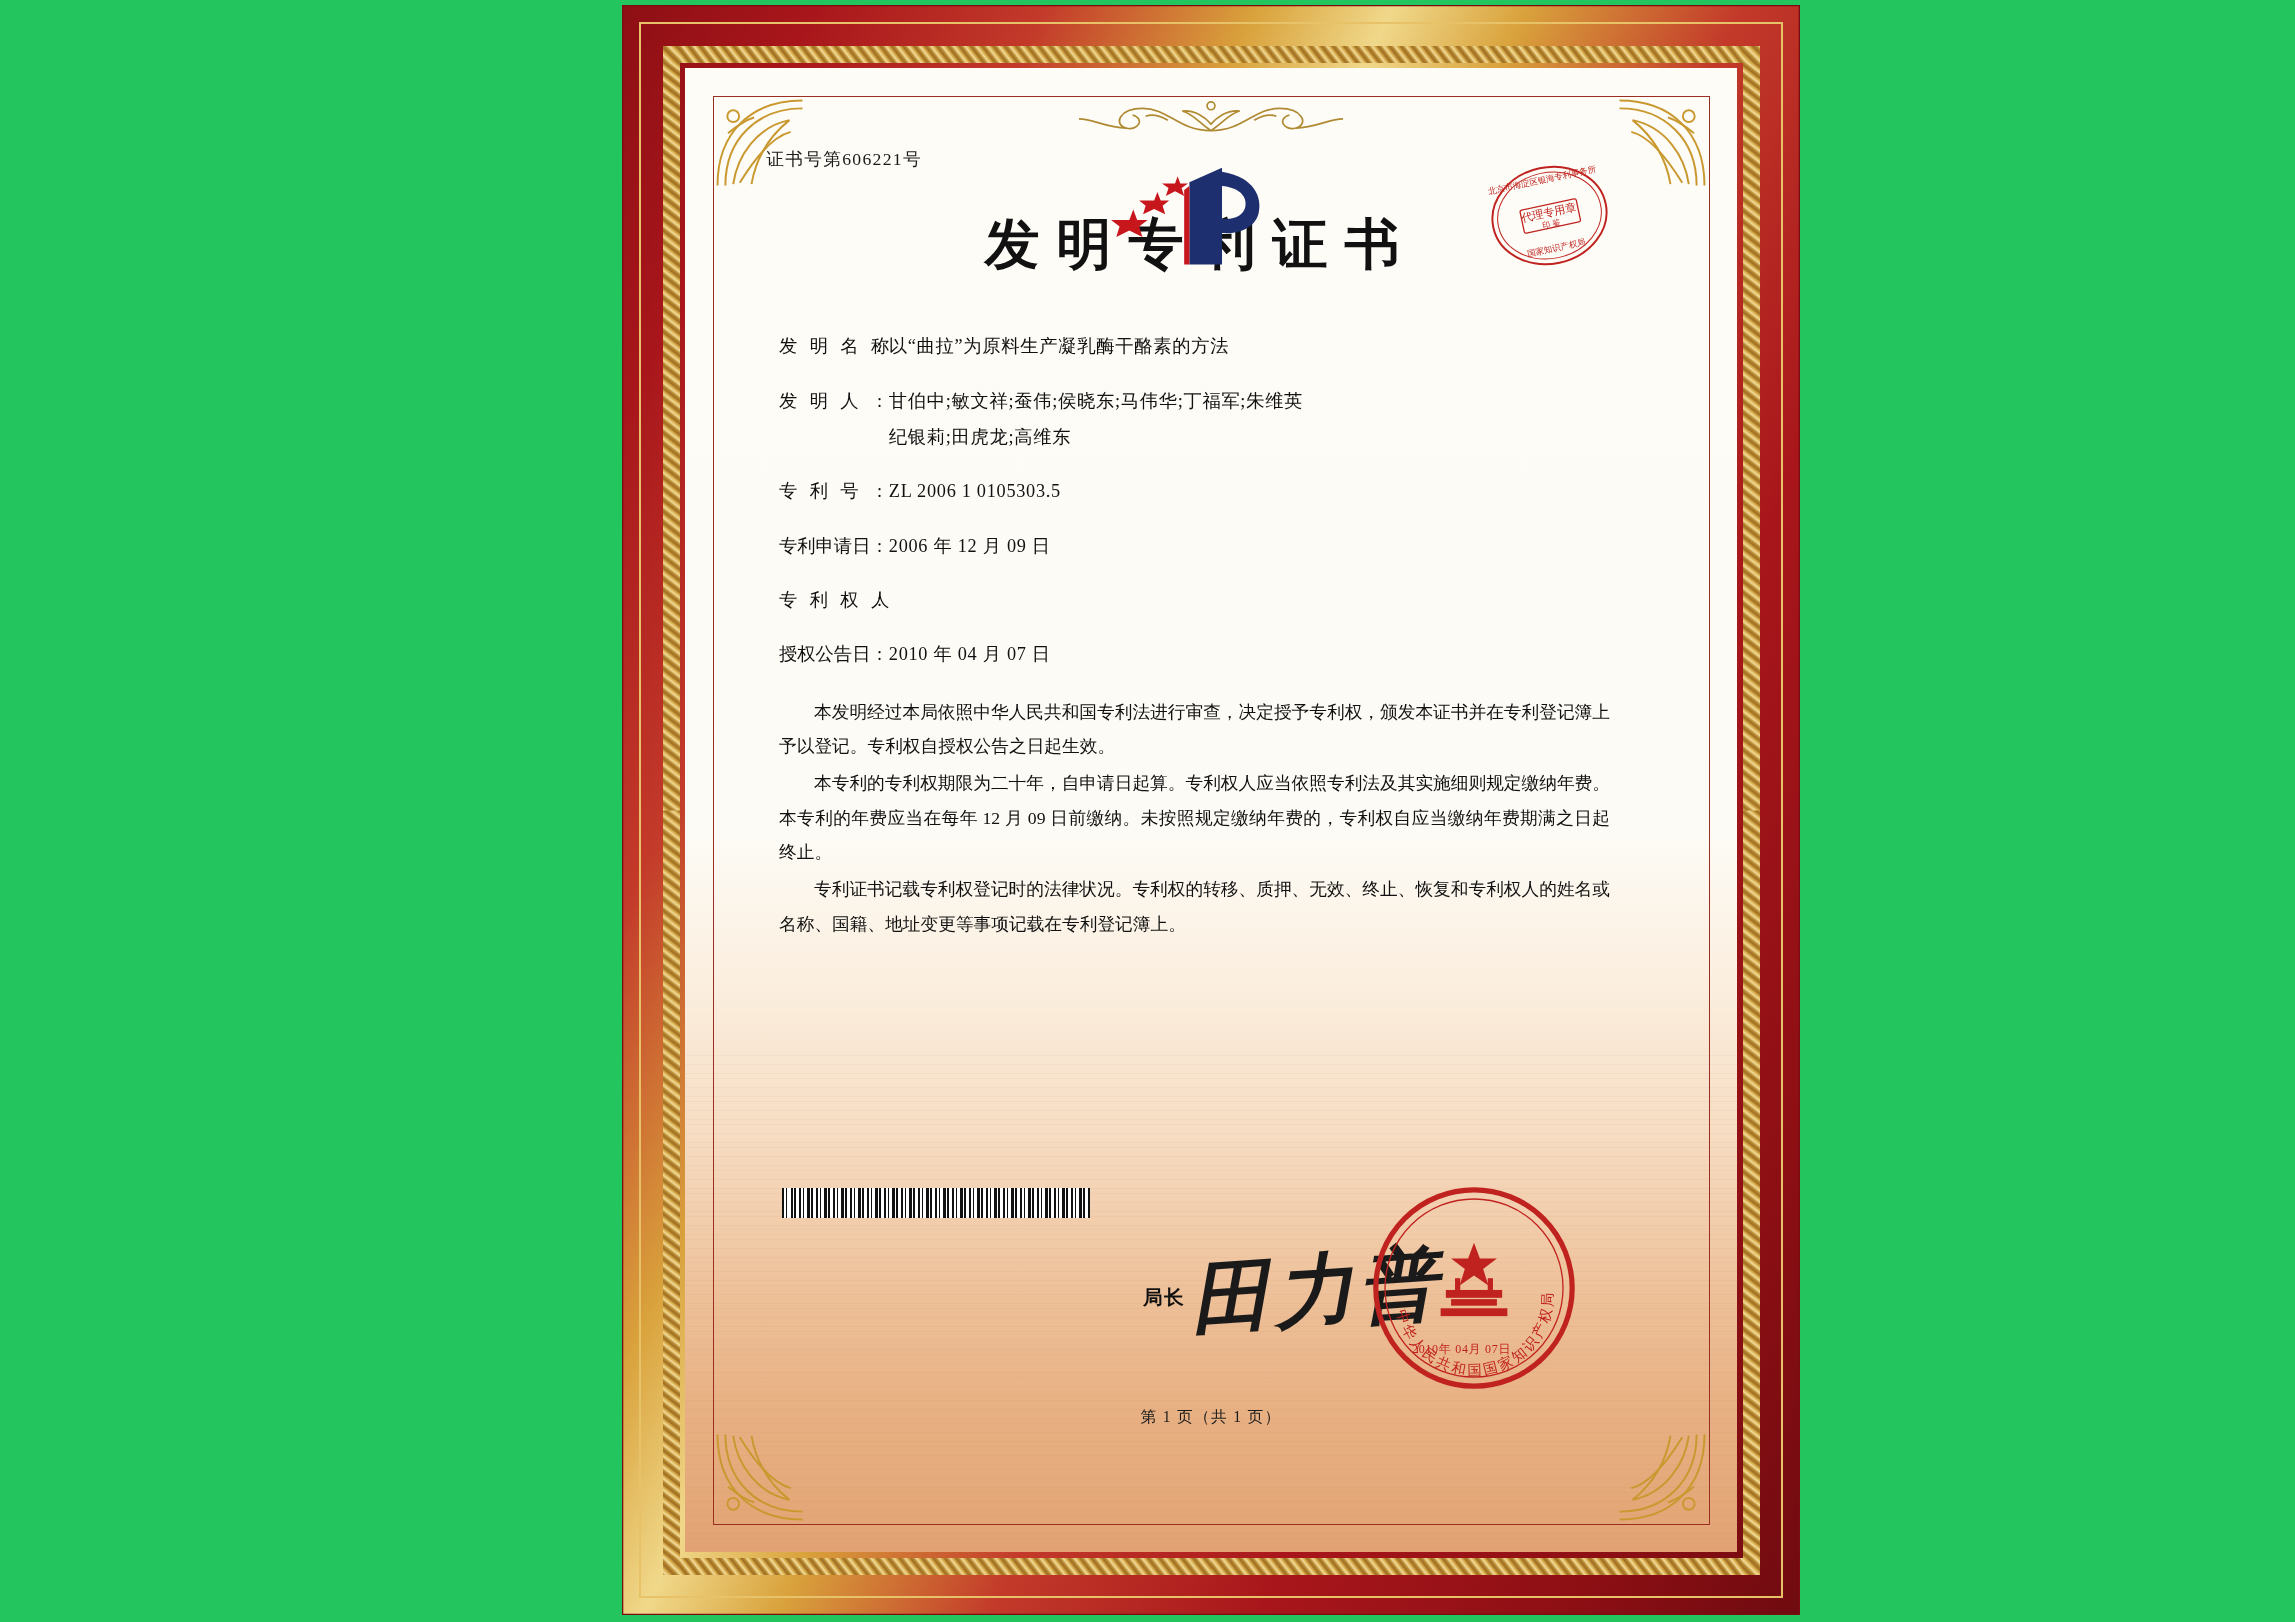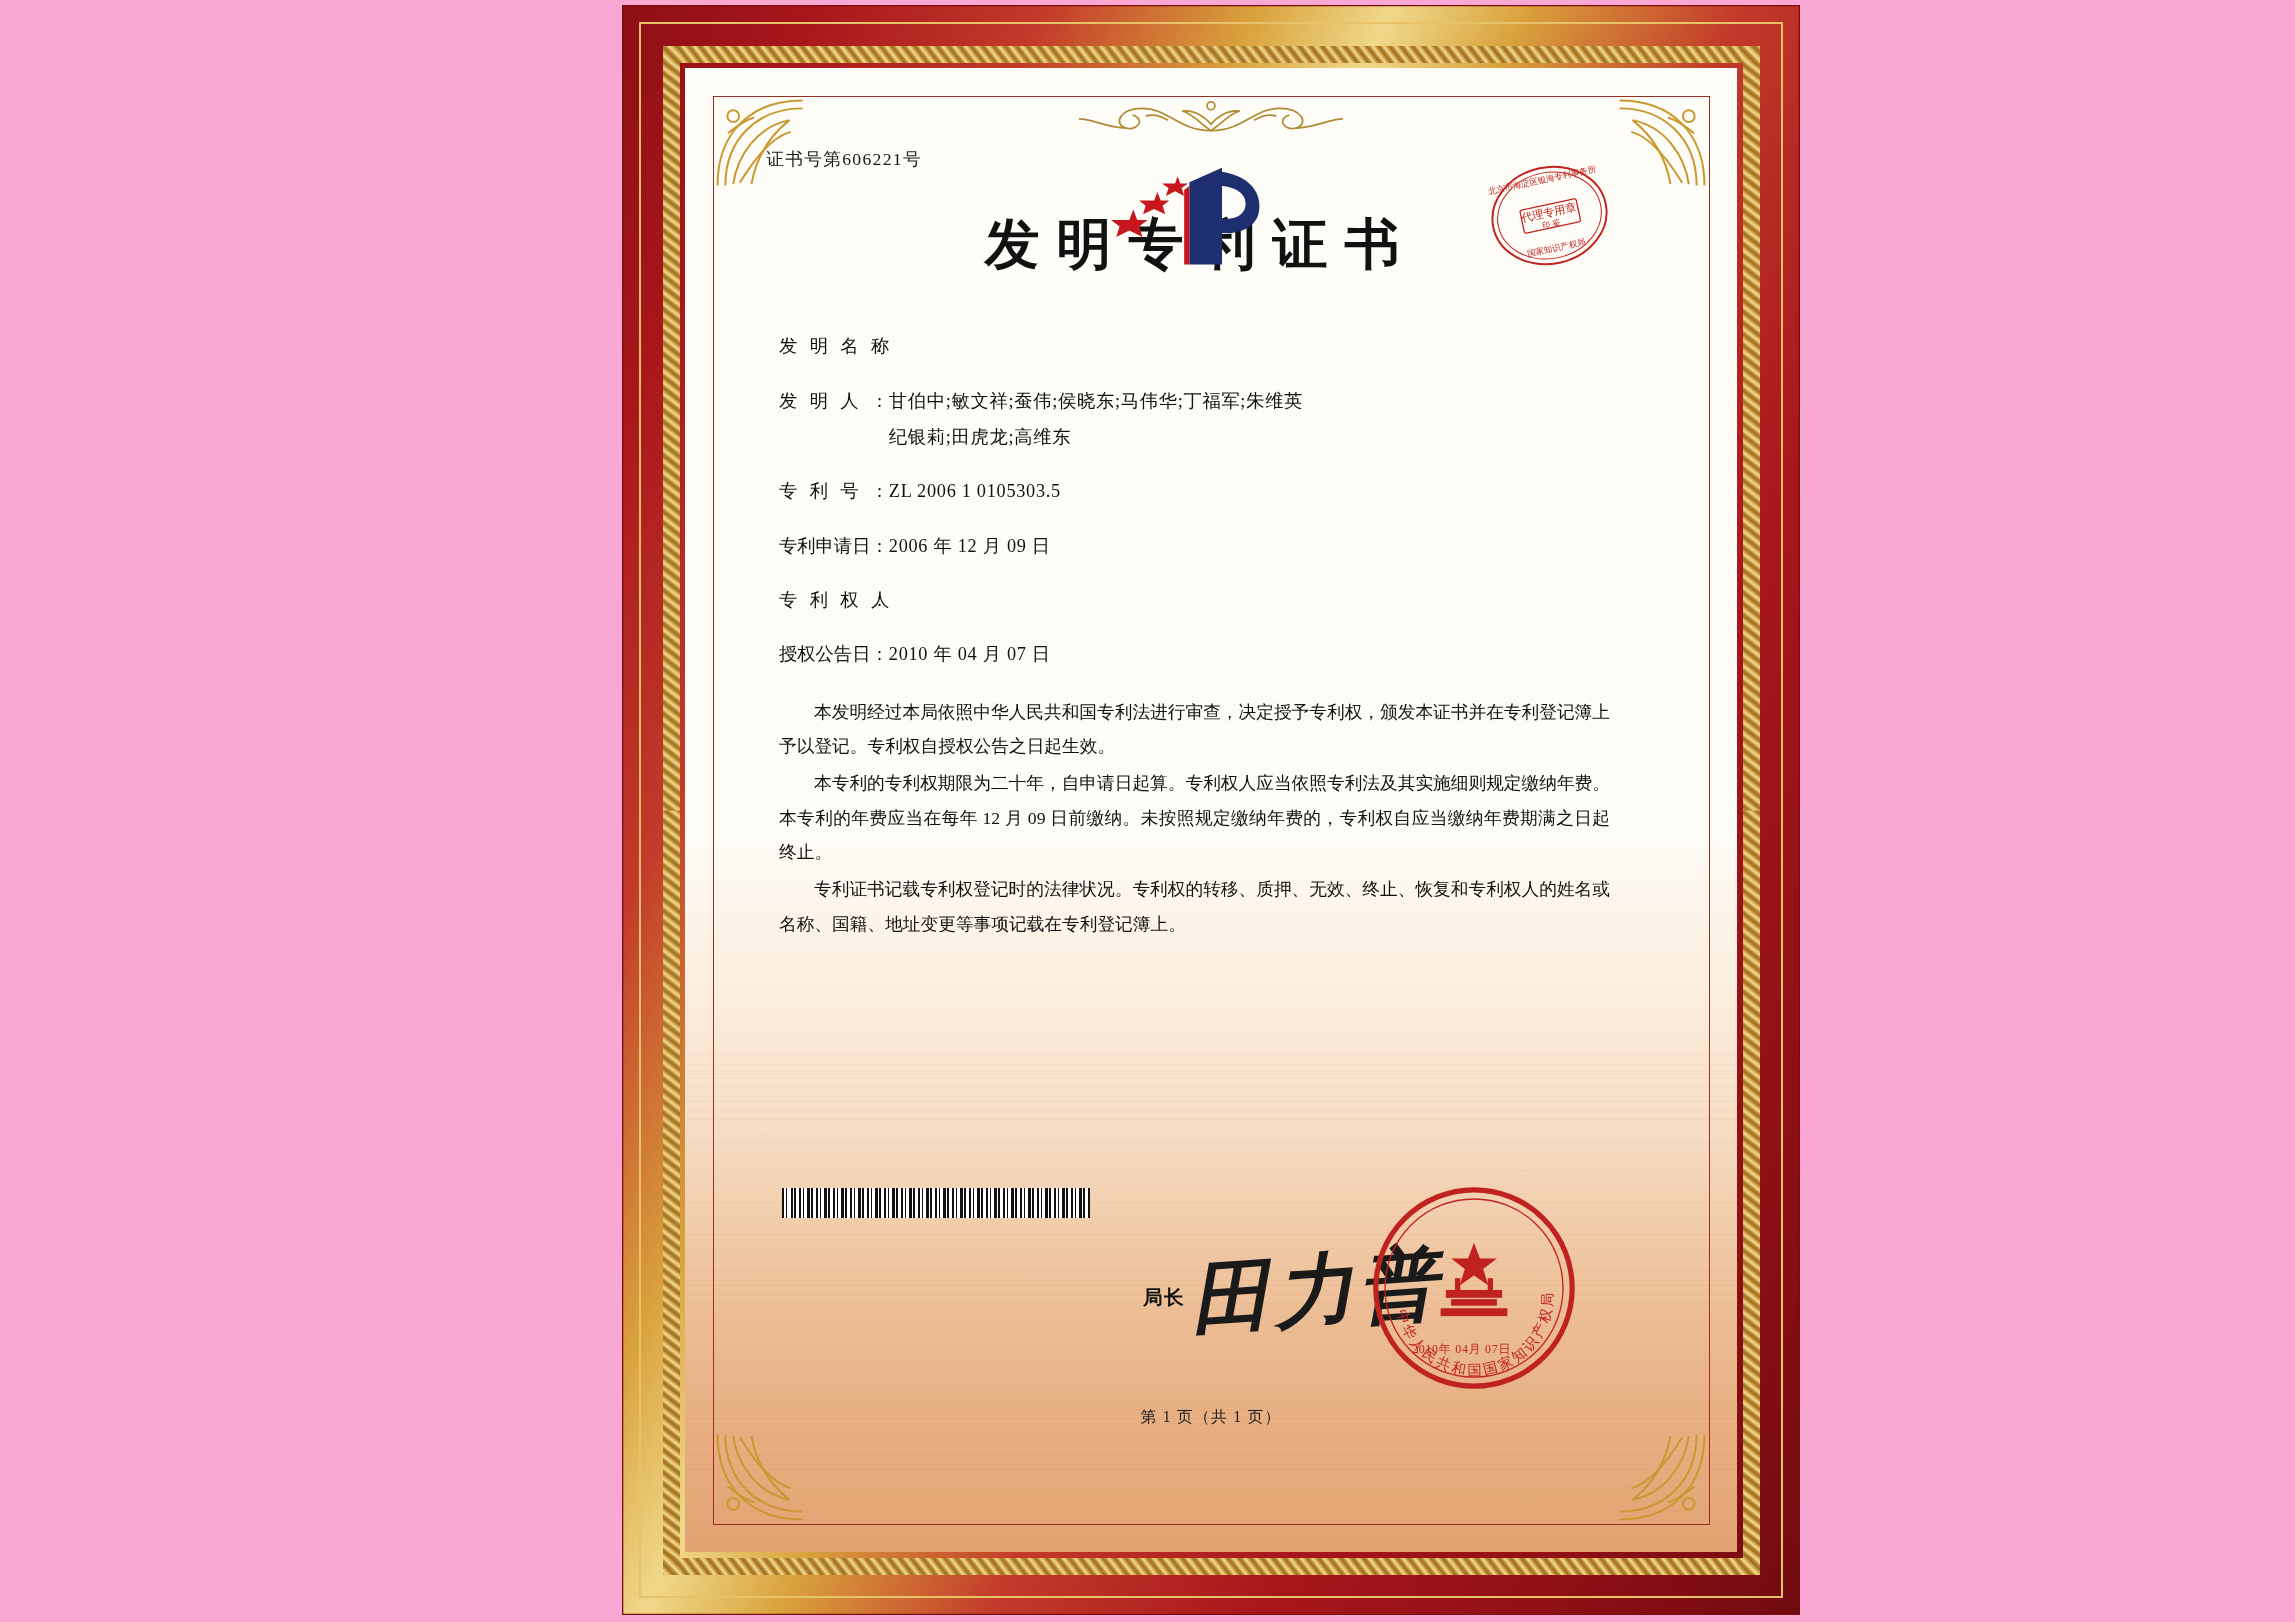--- a/index.html
+++ b/index.html
@@ -13,21 +13,21 @@
     font-family: "Liberation Serif", serif;
     overflow: hidden;
   }
 
   
   .page {
     position: absolute;
     left: 0; top: 0;
     width: 2295px;
     height: 1623px;
-    background: #f9a8d4;
+    background: #22c55e;
   }
 
   .cert-outer {
     position: absolute;
     left: 622px;
     top: 5.2px;
     width: 1178px;
     height: 1610px;
     background: linear-gradient(115deg,
         #8d0f14 0%, #a8161b 10%, #c33a2a 22%,
@@ -378,20 +378,21 @@
           </svg>
         </div>
 
         <div class="main-title">发明专利证书</div>
 
         <div class="fields">
 
           <div class="field-row">
             <span class="field-label">发 明 名 称</span>
             <span class="field-colon">:</span>
+            <span class="field-value">以“曲拉”为原料生产凝乳酶干酪素的方法</span>
           </div>
 
           <div class="field-row">
             <span class="field-label">发  明  人</span>
             <span class="field-colon">:</span>
             <span class="field-value">
               <span>甘伯中;敏文祥;蚕伟;侯晓东;马伟华;丁福军;朱维英</span>
               <span class="line2">纪银莉;田虎龙;高维东</span>
             </span>
           </div>

